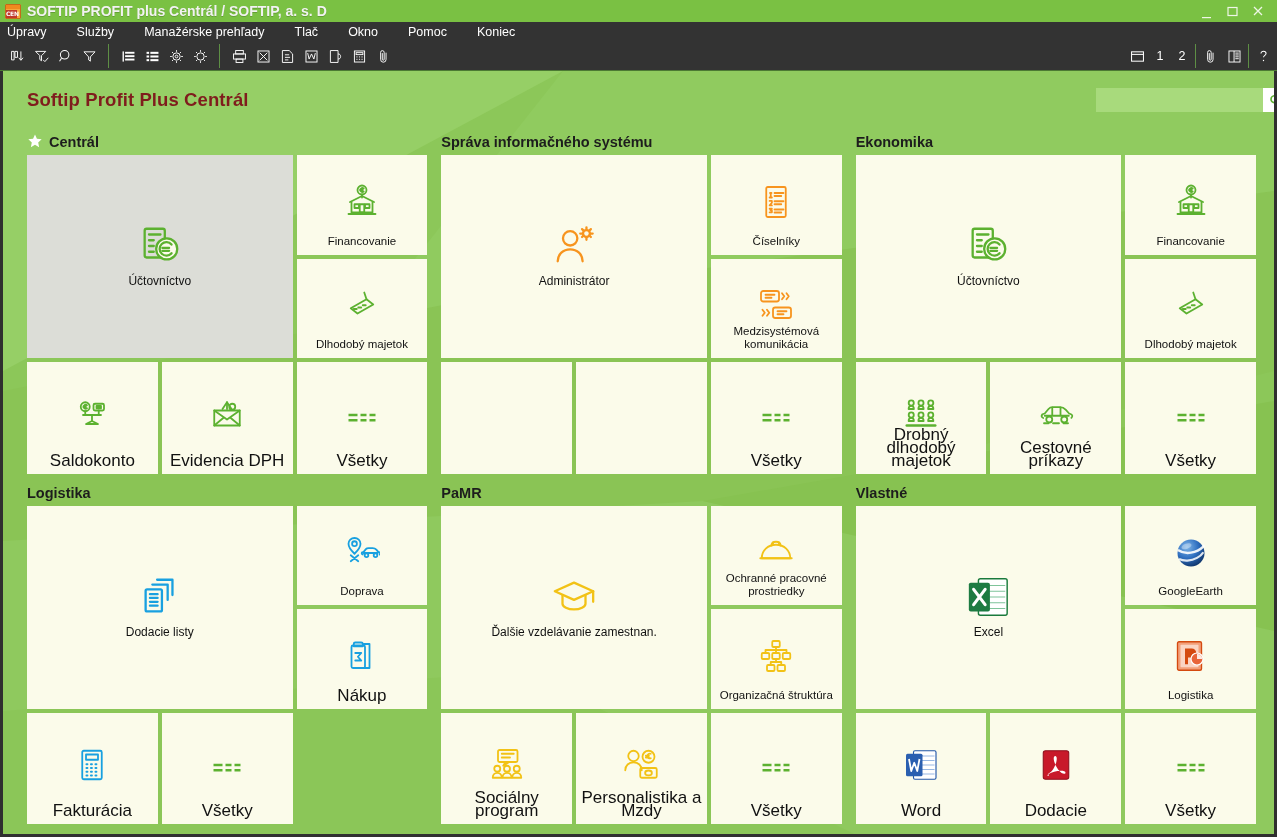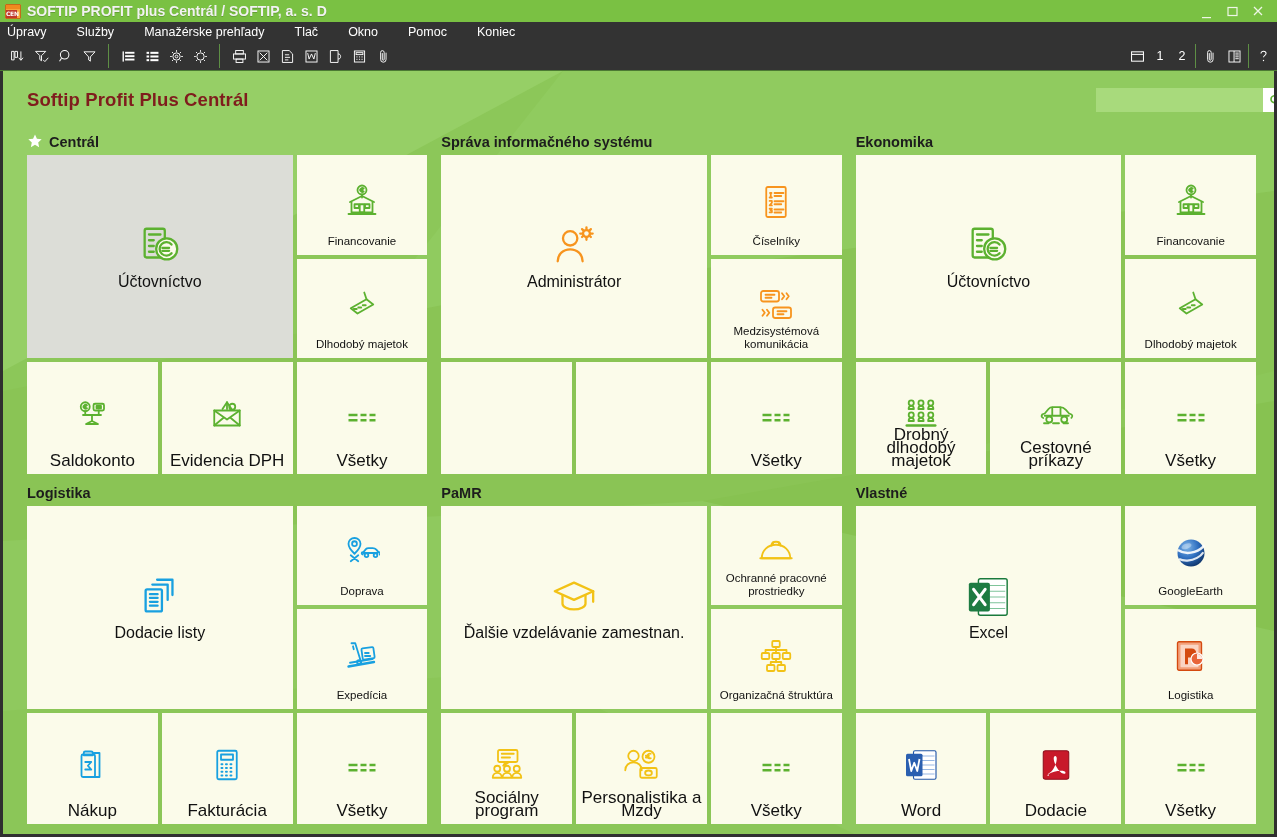--- a/index.html
+++ b/index.html
@@ -130,21 +130,21 @@
   .tile.selected{background:#dcddd7;}
   .tile-big{grid-column:1 / span 2;grid-row:1 / span 2;}
   .tile-side-a{grid-column:3;grid-row:1;}
   .tile-side-b{grid-column:3;grid-row:2;}
   .tile-ico{display:flex;align-items:center;justify-content:center;}
   .tile-big .tile-ico{margin-bottom:4px;}
   .tile-label{
     font-size:11.5px;font-weight:normal;color:#111111;text-align:center;
     line-height:13px;padding:0 3px;
   }
-  .tile-big .tile-label{font-size:16px;line-height:17px;}
+  .tile-big .tile-label{font-size:12px;line-height:17px;}
   .tile-side-a .tile-ico,.tile-side-b .tile-ico{margin-bottom:5px;}
   .tile.small .tile-ico{margin-bottom:6px;}
   .tile.small .tile-label{font-size:17px;}
   .tile-big .tile-ico svg{width:46px;height:46px;}
   .tile-ico svg{width:36px;height:36px;}
   .tile-label-wrap{position:absolute;bottom:7px;left:0;right:0;}
   .tile-big .tile-inner{display:flex;flex-direction:column;align-items:center;}
 </style>
 </head>
 <body>
@@ -721,38 +721,20 @@
                     <path d="M26 24h19"></path>
                     <circle cx="30" cy="27" r="2.4"></circle>
                     <circle cx="42" cy="27" r="2.4"></circle>
                   </g>
                 </svg>
               </div>
               <div class="tile-label-wrap">
                 <div class="tile-label">Doprava</div>
               </div>
             </div>
-            <div class="tile tile-side-b">
-              <div class="tile-ico">
-                <svg viewBox="0 0 48 48" xmlns="http://www.w3.org/2000/svg">
-                  <g fill="none" stroke="#18a0e0" stroke-width="2.4" stroke-linecap="round" stroke-linejoin="round">
-                    <path d="M10 7h5l8 26"></path>
-                    <path d="M12 11l1 4"></path>
-                    <rect x="24" y="13" width="16" height="15" rx="1.5" transform="rotate(-8 32 20)"></rect>
-                    <path d="M28 20h5M28 24h7"></path>
-                    <path d="M8 33l30-5"></path>
-                    <circle cx="20" cy="32" r="2.6"></circle>
-                    <path d="M6 38 L40 32" stroke-width="3.2"></path>
-                  </g>
-                </svg>
-              </div>
-              <div class="tile-label-wrap">
-                <div class="tile-label">Expedícia</div>
-              </div>
-            </div>
             <div class="tile small">
               <div class="tile-ico">
                 <svg viewBox="0 0 48 48" xmlns="http://www.w3.org/2000/svg">
                   <g fill="none" stroke="#18a0e0" stroke-width="2.4" stroke-linecap="round" stroke-linejoin="round">
                     <path d="M26 8h8v32h-8"></path>
                     <rect x="10" y="10" width="18" height="30" rx="2"></rect>
                     <path d="M15 6h8a2 2 0 0 1 2 2v3H13V8a2 2 0 0 1 2-2z"></path>
                     <path d="M15 20h8l-4.5 5 4.5 5h-8"></path>
                   </g>
                 </svg>

